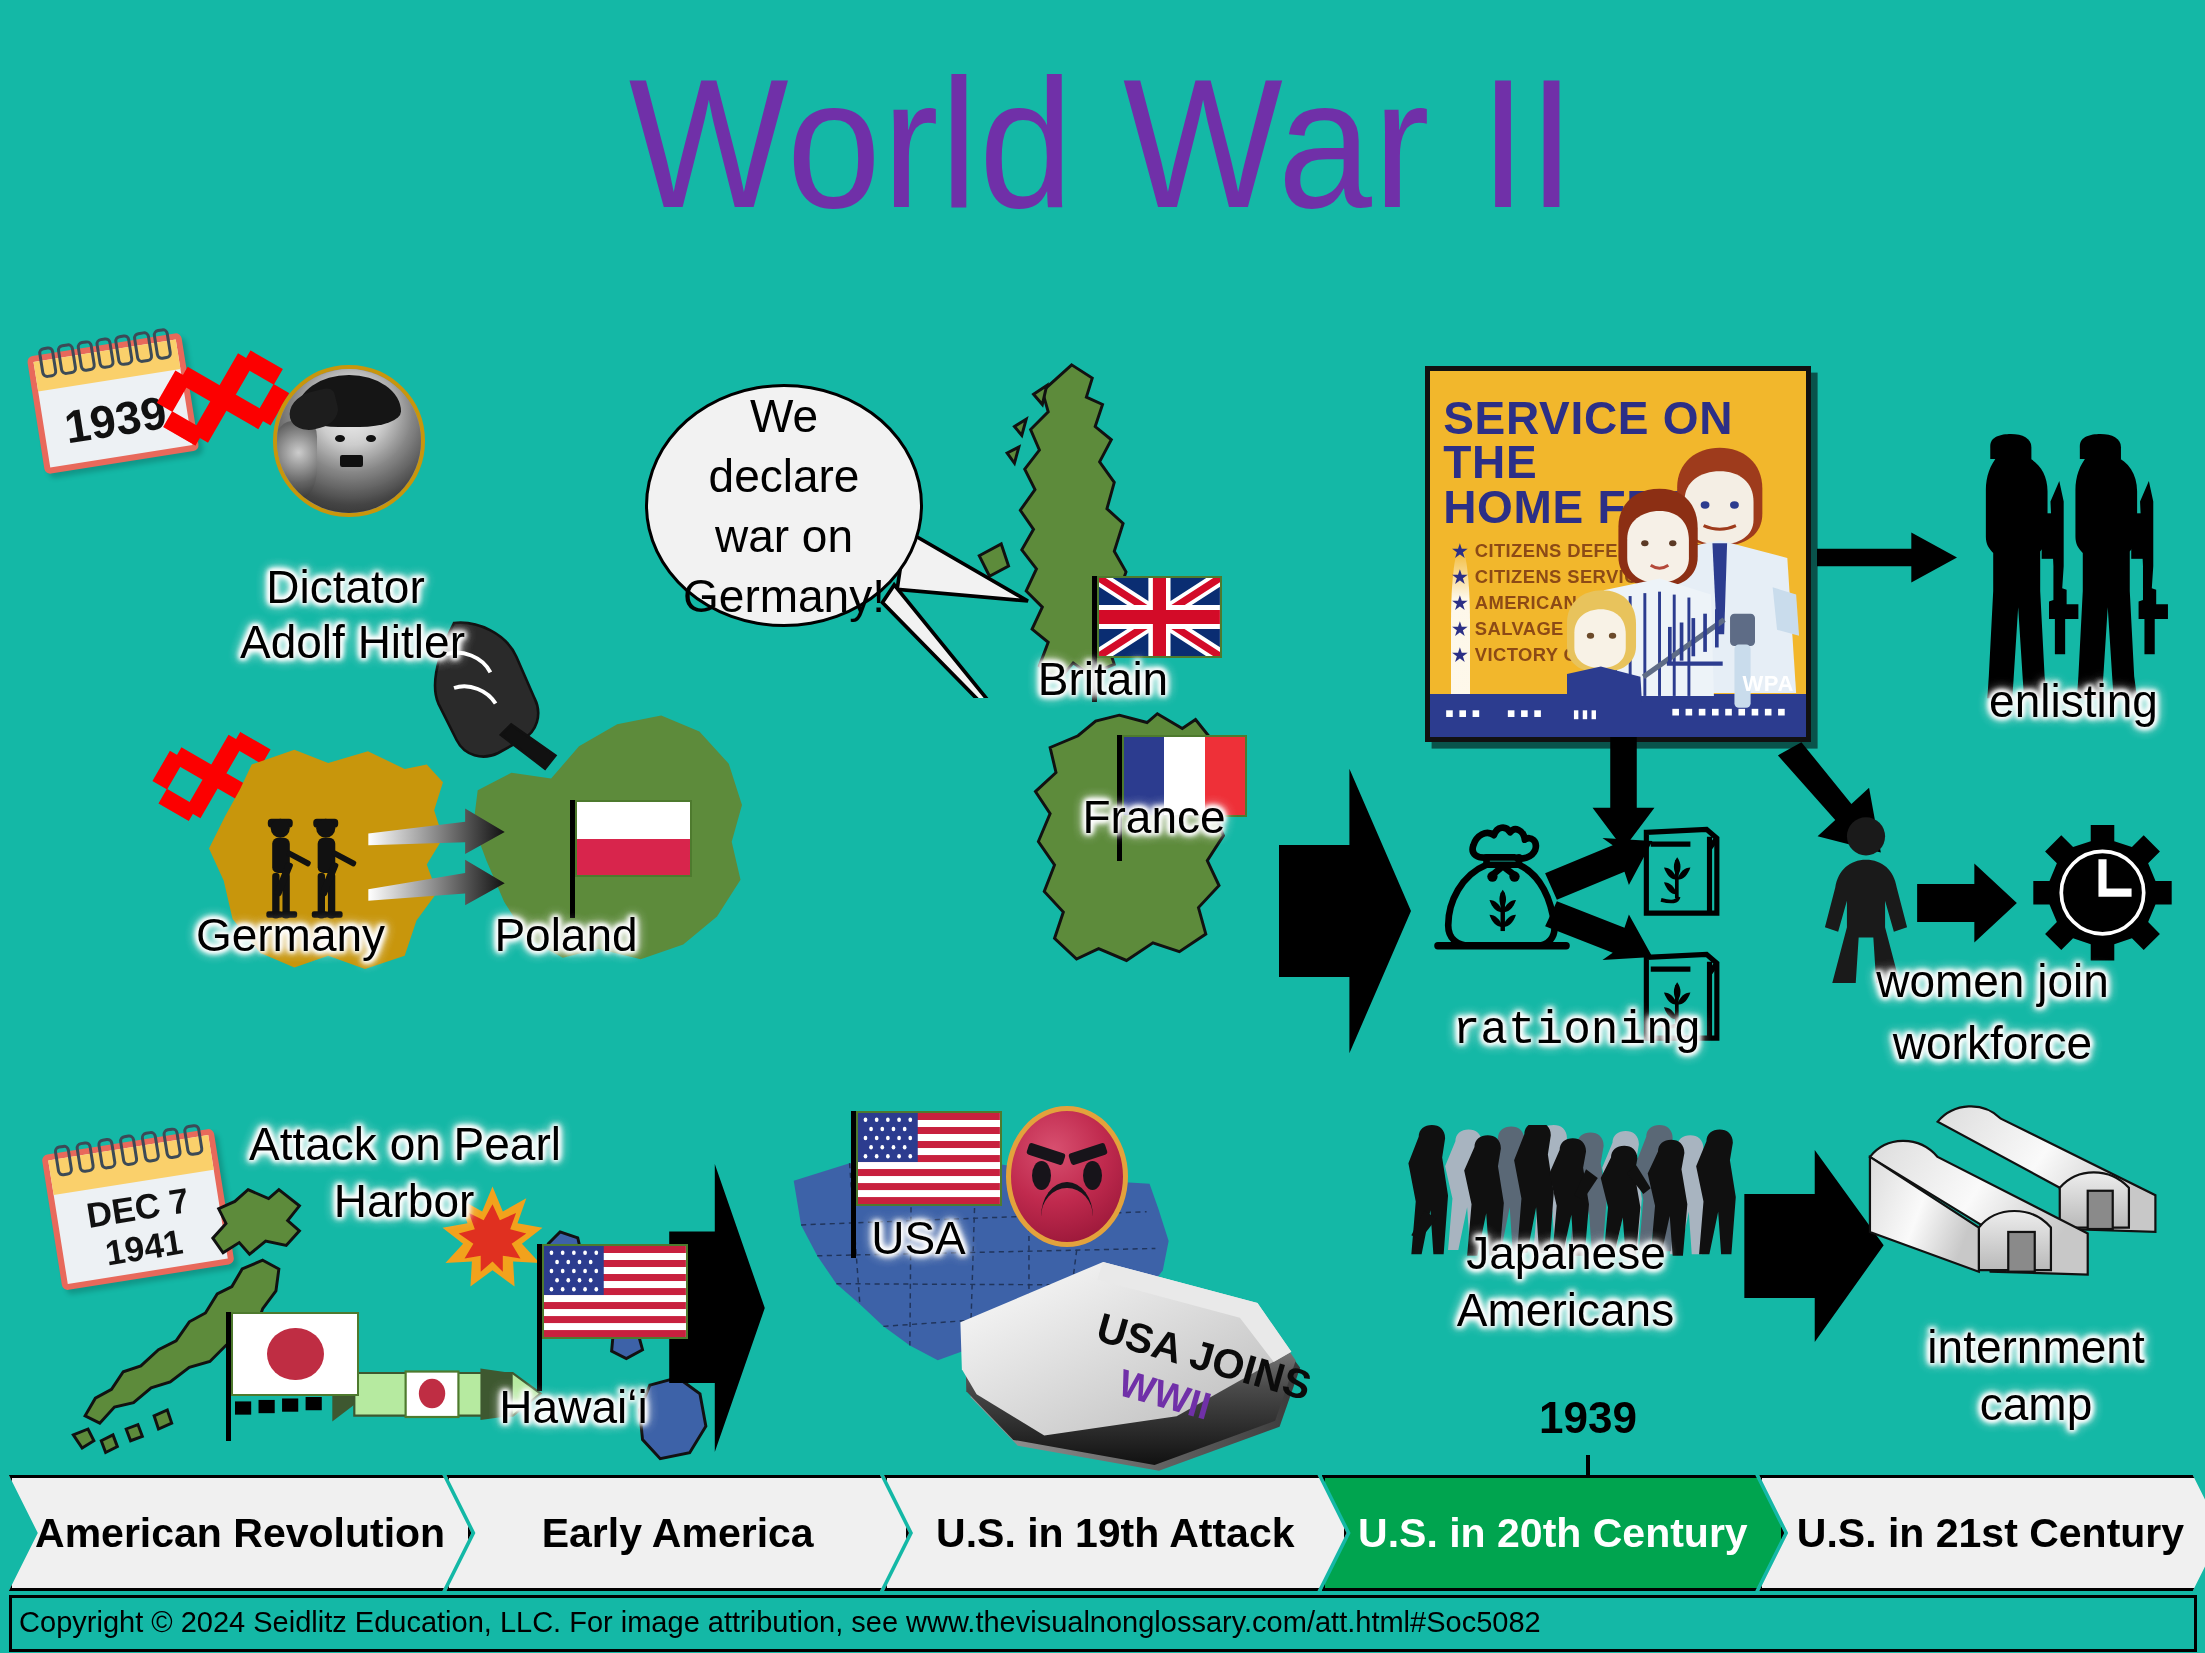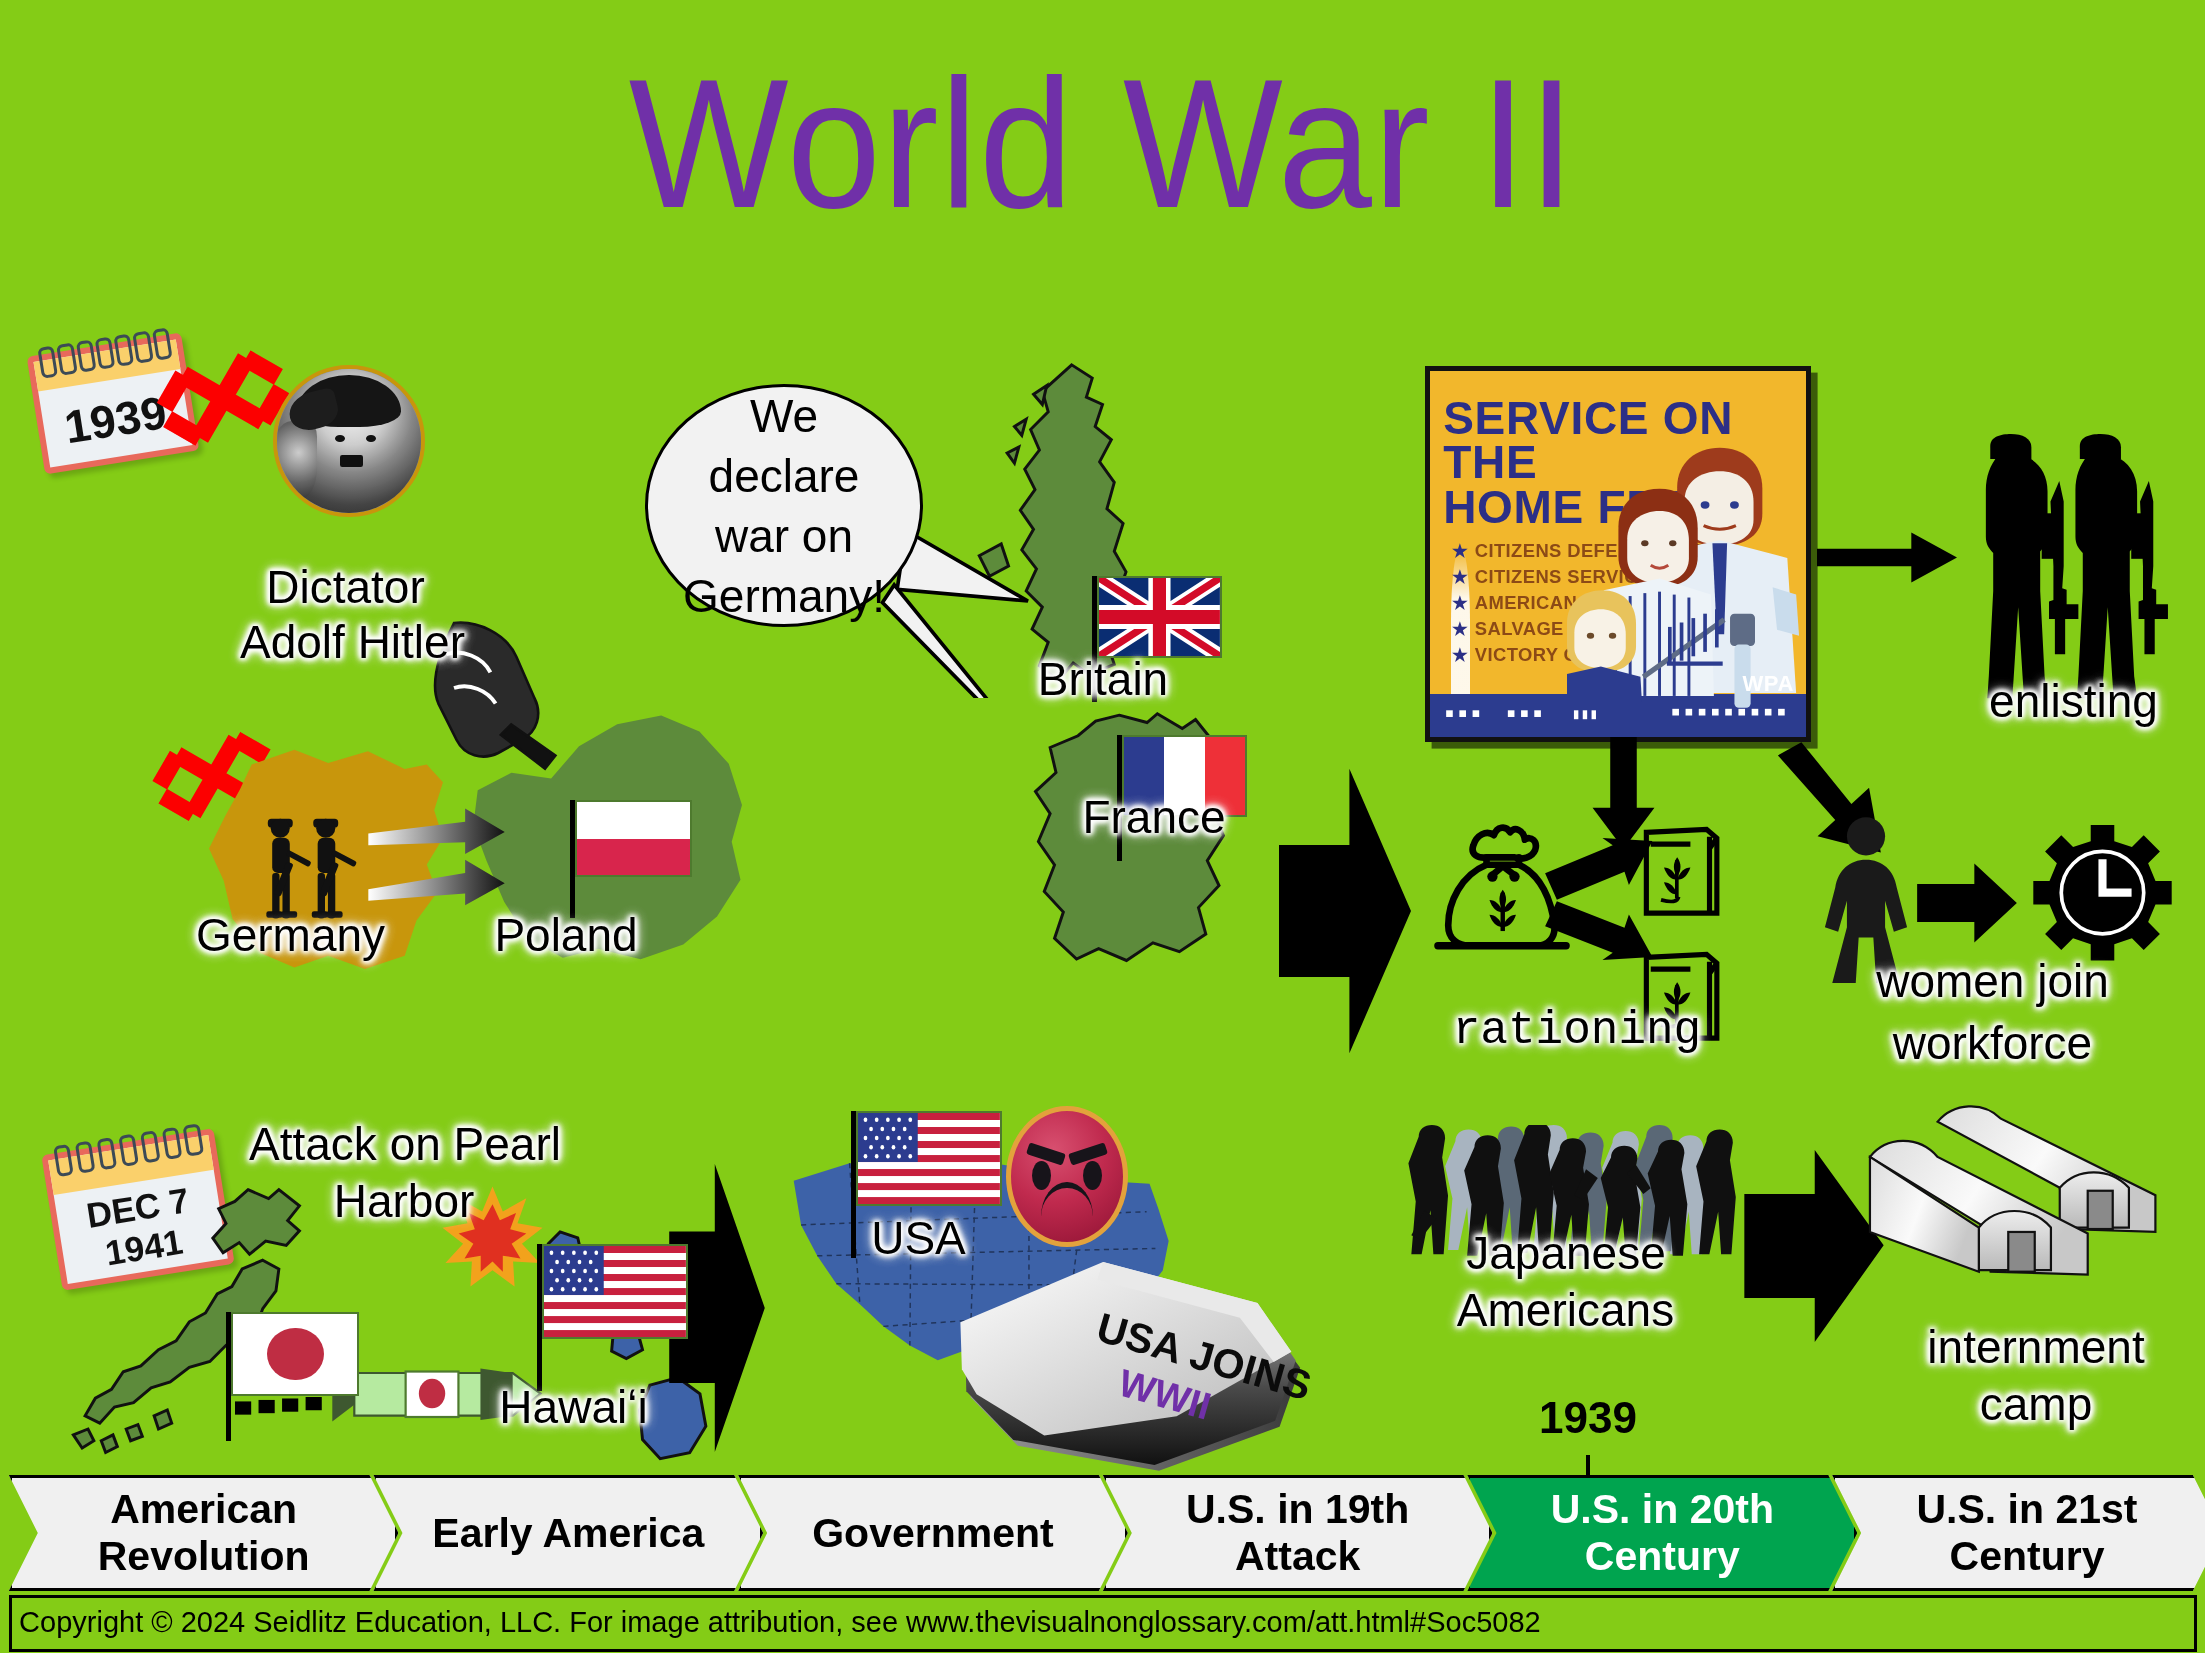--- a/index.html
+++ b/index.html
@@ -5,21 +5,21 @@
   html, body {
     margin: 0; padding: 0;
     background: #ffffff;
   }
   body {
     width: 2205px; height: 1654px;
     position: relative;
     font-family: "Liberation Sans", sans-serif;
     overflow: hidden;
   }
-  .page { position: relative; width: 2205px; height: 1654px; background:#84cc16; }
+  .page { position: relative; width: 2205px; height: 1654px; background:#14b8a6; }
 
   
   #title {
     position: absolute; top: 51px; left: 0; width: 2205px;
     text-align: center;
     font-family: "Liberation Sans", sans-serif;
     font-size: 184px;
     line-height: 184px;
     font-weight: 400;
     color: #7030A8;
@@ -1064,21 +1064,20 @@
 
   <div class="cap" style="left:1889px; top:1322px; width:294px;">internment</div>
   <div class="cap" style="left:1911px; top:1379px; width:250px;">camp</div>
 
   <div id="tl-year">1939</div>
   <div id="tl-marker"></div>
 
   <div id="timeline">
     <div class="chev">American Revolution</div>
     <div class="chev">Early America</div>
-    <div class="chev">Government</div>
     <div class="chev">U.S. in 19th Attack</div>
     <div class="chev active">U.S. in 20th Century</div>
     <div class="chev">U.S. in 21st Century</div>
   </div>
 
   <div id="footer-line-top"></div>
   <div id="footer-line-bot"></div>
   <div id="footer-line-l"></div>
   <div id="footer-line-r"></div>
   <div id="footer">Copyright © 2024 Seidlitz Education, LLC.  For image attribution, see www.thevisualnonglossary.com/att.html#Soc5082</div>

